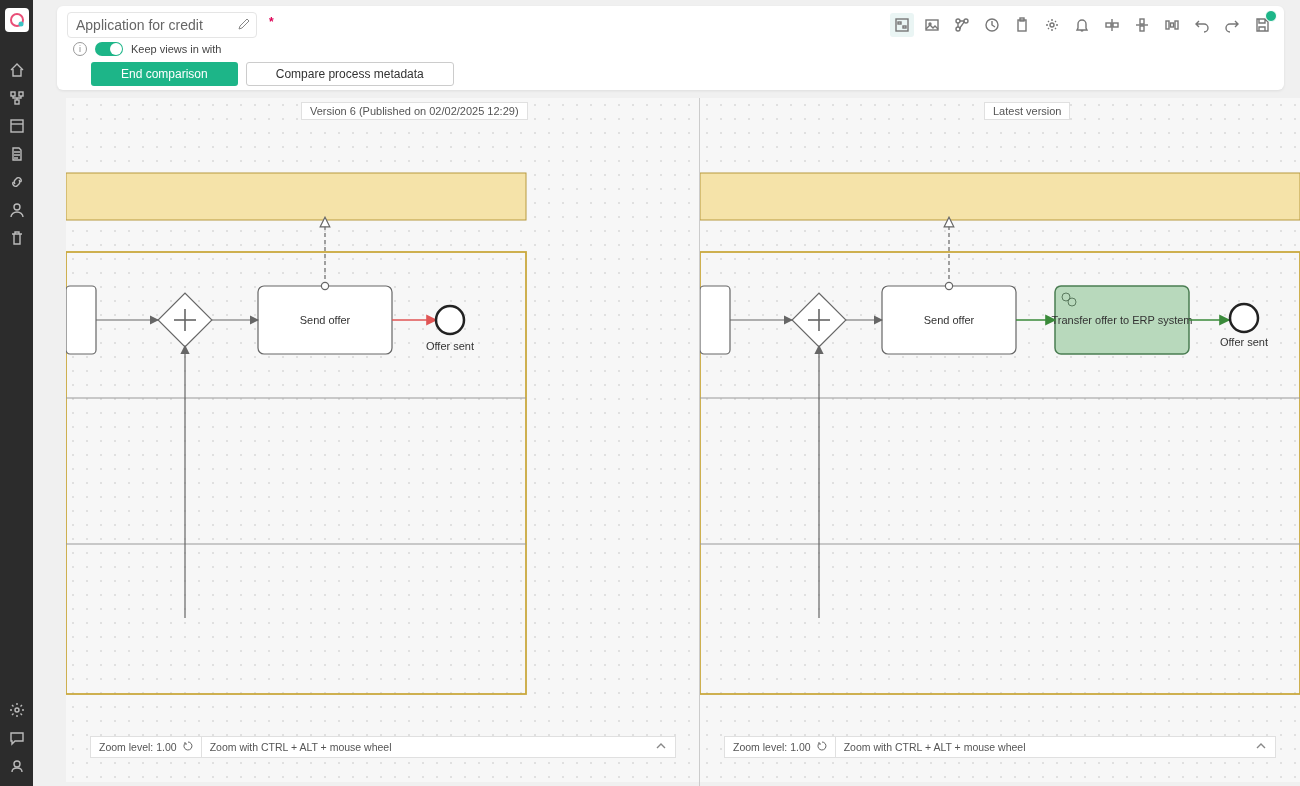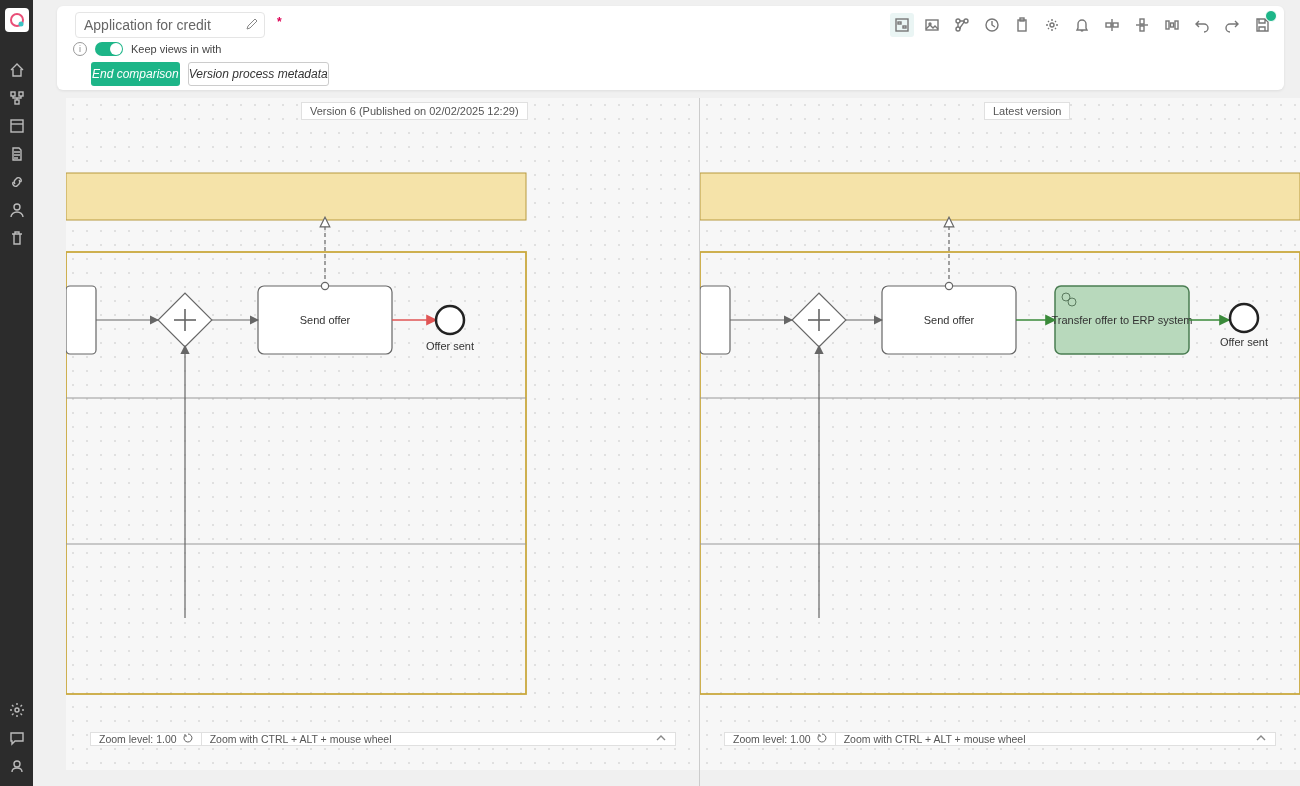--- a/index.html
+++ b/index.html
@@ -10,58 +10,58 @@
 .left-nav .logo { width: 24px; height: 24px; background: #fff; border-radius: 4px; display:flex; align-items:center; justify-content:center; margin-bottom: 24px; }
 .left-nav .nav-icon { width: 33px; height: 28px; display: flex; align-items: center; justify-content: center; color: #bbb; cursor: pointer; }
 .left-nav .nav-icon svg { fill: none; stroke: #bbb; stroke-width: 1.4; }
 .left-nav .spacer { flex: 1; }
 .left-nav .bottom { padding-bottom: 6px; }
 
 .main { position: absolute; left: 33px; top: 0; right: 0; bottom: 0; }
 
 
 .header-card { position: absolute; left: 24px; right: 16px; top: 6px; height: 84px; background: #fff; border-radius: 6px; box-shadow: 0 1px 3px rgba(0,0,0,0.08); padding: 6px 10px 8px 10px; }
-.title-row { display: flex; align-items: center; gap: 10px; margin-left: 8px; }
+.title-row { display: flex; align-items: center; gap: 10px; }
 .title-input { display:flex; align-items:center; border:1px solid #e5e5e5; border-radius:4px; padding: 2px 8px; height:26px; width: 190px; color:#666; font-size:14px; position:relative; }
 .title-input .pencil { position:absolute; right:6px; top:4px; color:#888; }
 .unsaved { color: #d05; font-weight: bold; margin-left:2px; margin-top:-6px; }
 .toolbar { margin-left: auto; display:flex; gap:6px; }
 .tb-btn { width: 24px; height: 24px; display:flex; align-items:center; justify-content:center; color:#777; border-radius:3px; cursor:pointer; position:relative;}
 .tb-btn.selected { background: #eaf5f4; }
 .tb-btn svg { stroke:#777; fill:none; stroke-width:1.4; }
 .tb-btn.save { position: relative; }
 .tb-btn.save::after { content:""; position:absolute; top:-3px; right:-3px; width:10px; height:10px; border-radius:50%; background:#1db588; border:1.5px solid #fff; }
 
 .sync-row { display:flex; align-items:center; gap:8px; margin-top:4px; margin-left:6px; }
 .info-icon { width:14px; height:14px; border:1.2px solid #999; border-radius:50%; display:inline-flex; align-items:center; justify-content:center; font-size:9px; color:#888; }
 .toggle { width:28px; height:14px; border-radius:8px; background:#1db588; position:relative; cursor:pointer; }
 .toggle::after { content:""; position:absolute; right:1px; top:1px; width:12px; height:12px; border-radius:50%; background:#fff; }
 .sync-label { font-size:11px; color:#444; }
 
 .btn-row { margin-top:6px; display:flex; gap:8px; margin-left:24px; }
-.btn { padding: 4px 0; border-radius:3px; font-size:12px; cursor:pointer; border:1px solid transparent;font-style:italic; }
+.btn { padding: 4px 29px; border-radius:3px; font-size:12px; cursor:pointer; border:1px solid transparent; }
 .btn.primary { background:#1db588; color:#fff; }
 .btn.secondary { background:#fff; border-color:#ccc; color:#333; }
 
 
-.pane { position:absolute; top: 98px; bottom:16px; background-image: radial-gradient(circle, #e0e0e0 0.8px, transparent 0.8px); background-size: 14px 14px; background-color:#f7f7f7; }
+.pane { position:absolute; top: 98px; bottom:4px; background-image: radial-gradient(circle, #e0e0e0 0.8px, transparent 0.8px); background-size: 14px 14px; background-color:#f7f7f7; }
 .pane.left { left: 33px; width: 634px; }
 .pane.right { left: 667px; right: 0; }
 .divider { position:absolute; left: 666px; top:98px; bottom:0; width:1px; background:#ccc; }
 
 .version-badge { position:absolute; top:4px; background:#fff; border:1px solid #e0e0e0; padding:2px 8px; font-size:11px; color:#555; z-index: 5; }
 .pane.left .version-badge { left: 235px; }
 .pane.right .version-badge { left: 284px; text-align: right; }
 
 
 .diagram { position:absolute; left:0; top:0; right:0; bottom:30px; overflow:hidden;padding-left:36px; }
 .diagram svg { position:absolute; left:0; top:0; }
 
 
-.zoom-bar { position:absolute; left:24px; right:24px; bottom:24px; height:14px; background:#fff; border:1px solid #e0e0e0; display:flex; align-items:center; font-size:10.5px; color:#555; }
+.zoom-bar { position:absolute; left:24px; right:24px; bottom:24px; height:22px; background:#fff; border:1px solid #e0e0e0; display:flex; align-items:center; font-size:10.5px; color:#555; }
 .zoom-bar .seg { padding: 0 8px; height:100%; display:flex; align-items:center; border-right:1px solid #e0e0e0; gap:6px;}
 .zoom-bar .expand { margin-left:auto; padding:0 8px; cursor:pointer; }
 .reset-icon { cursor:pointer; }
 
 .task-box { fill:#fff; stroke:#666; stroke-width:1.2; }
 .task-green { fill:#b8d9bc; stroke:#4a7d52; stroke-width:1.5; }
 .end-event { fill:#fff; stroke:#222; stroke-width:2.5; }
 .gateway { fill:#fff; stroke:#666; stroke-width:1.2; }
 .pool-band { fill:#f5e3a9; stroke:#b89a3f; stroke-width:1; }
 .pool-outline { fill:none; stroke:#c9a83d; stroke-width:1.8; }
@@ -244,21 +244,21 @@
     </div>
 
     <div class="sync-row">
       <span class="info-icon">i</span>
       <div class="toggle"></div>
       <span class="sync-label">Keep views in with</span>
     </div>
 
     <div class="btn-row">
       <div class="btn primary">End comparison</div>
-      <div class="btn secondary">Version process metadata</div>
+      <div class="btn secondary">Compare process metadata</div>
     </div>
   </div>
 
   <div class="pane left">
     <div class="version-badge">Version 6 (Published on 02/02/2025 12:29)</div>
     <div class="diagram">
       <svg width="634" height="660">
         <defs>
           <marker id="arrL" markerWidth="8" markerHeight="8" refX="7" refY="4" orient="auto">
               <path d="M0 0 L8 4 L0 8 z" fill="#666"></path>

